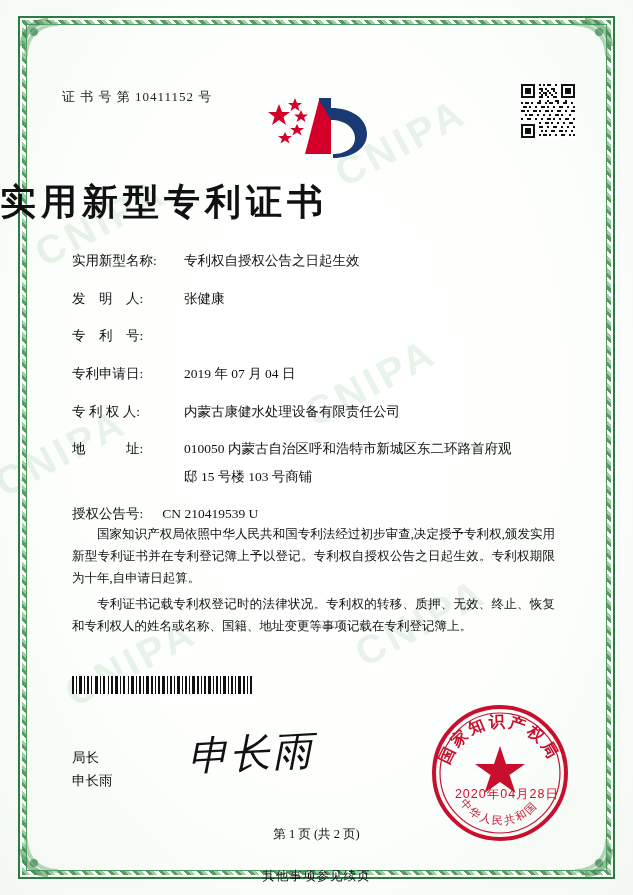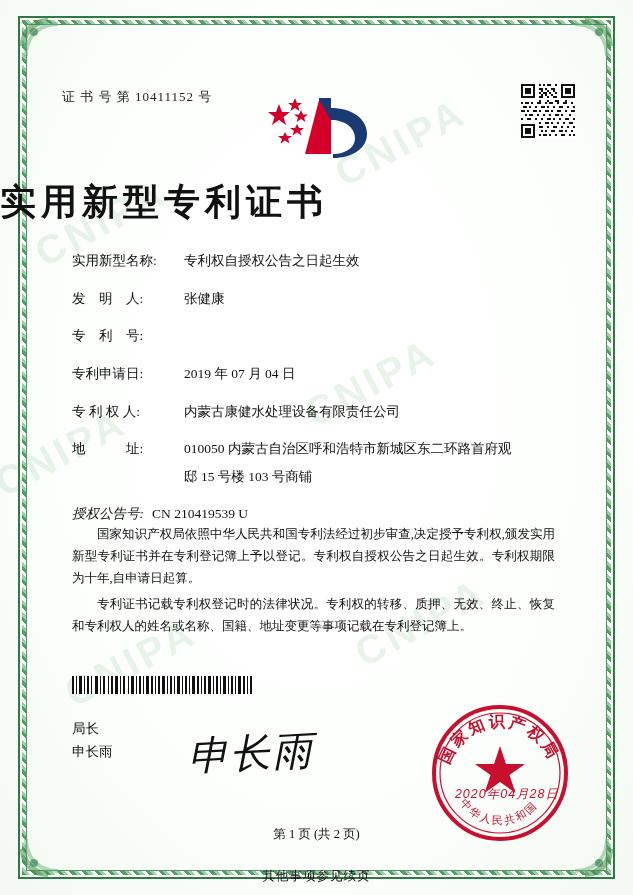--- a/index.html
+++ b/index.html
@@ -103,58 +103,57 @@
   .row{display:flex;align-items:flex-start;margin-bottom:12px;}
   .label{
     width:112px;flex:0 0 112px;
     letter-spacing:0px;
     white-space:pre;
   }
   .value{flex:1 1 auto;}
   .row-inline{display:flex;margin-bottom:12px;}
   .row-inline .seg1{display:flex;width:250px;flex:0 0 250px;}
   .row-inline .seg2{display:flex;flex:1;}
-  .row-inline .seg2 .label{width:auto;flex:0 0 auto;margin-right:8px;font-style:italic;}
+  .row-inline .seg2 .label{width:auto;flex:0 0 auto;margin-right:19px;}
   .addr-second{margin-left:112px;margin-top:-10px;}
 
   .para{
     position:absolute;left:72px;right:62px;top:524px;
     font-size:12.5px;color:#111;line-height:1.75;
     text-align:justify;
   }
   .para p{margin:0 16px 4px 0;text-indent:2em;}
 
   .barcode{
     position:absolute;left:72px;top:676px;width:180px;height:18px;
   }
   .barcode svg{display:block;}
 
   .signblock{
-    position:absolute;left:72px;top:718px;
+    position:absolute;left:72px;top:747px;
     font-size:13.5px;color:#111;line-height:1.7;
   }
   .signature{
     position:absolute;left:188px;top:726px;
     font-size:40px;color:#111;
     font-family:"DejaVu Serif", serif;
     font-style:italic;
     transform:rotate(-3deg);
     letter-spacing:2px;
   }
 
   
   .seal{
     position:absolute;right:60px;top:700px;width:146px;height:146px;
   }
   .seal svg{display:block;}
   .seal-date{
     position:absolute;right:74px;top:786px;
     color:#c8102e;font-size:12.5px;letter-spacing:1px;
     font-family:"Liberation Sans", sans-serif;
-    font-style:italic;
   }
 
   .pagenum{
     position:absolute;left:0;right:0;top:826px;text-align:center;
     font-size:12.5px;color:#111;
   }
   .footnote{
     position:absolute;left:0;right:0;bottom:10px;text-align:center;
     font-size:12.5px;color:#111;letter-spacing:1px;margin-top:15px;
   }

